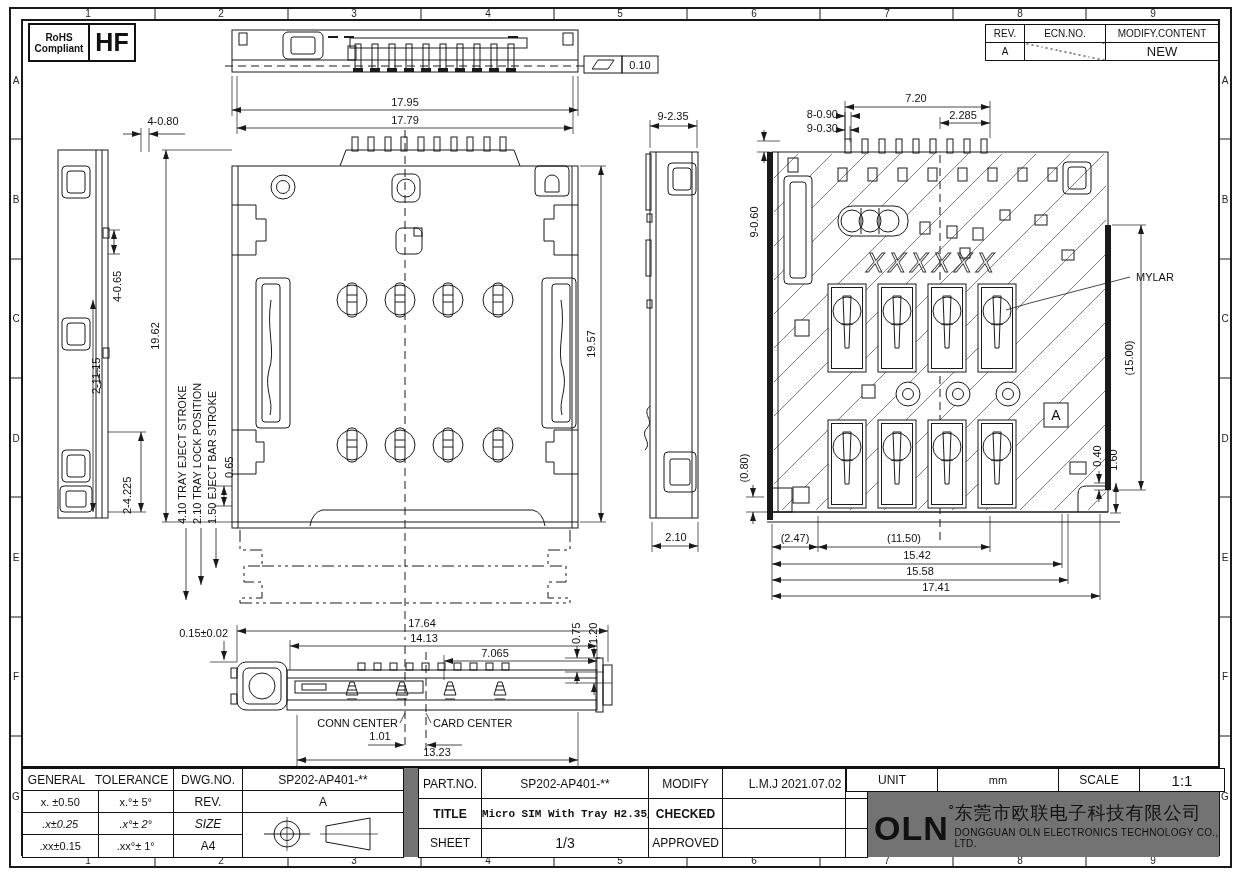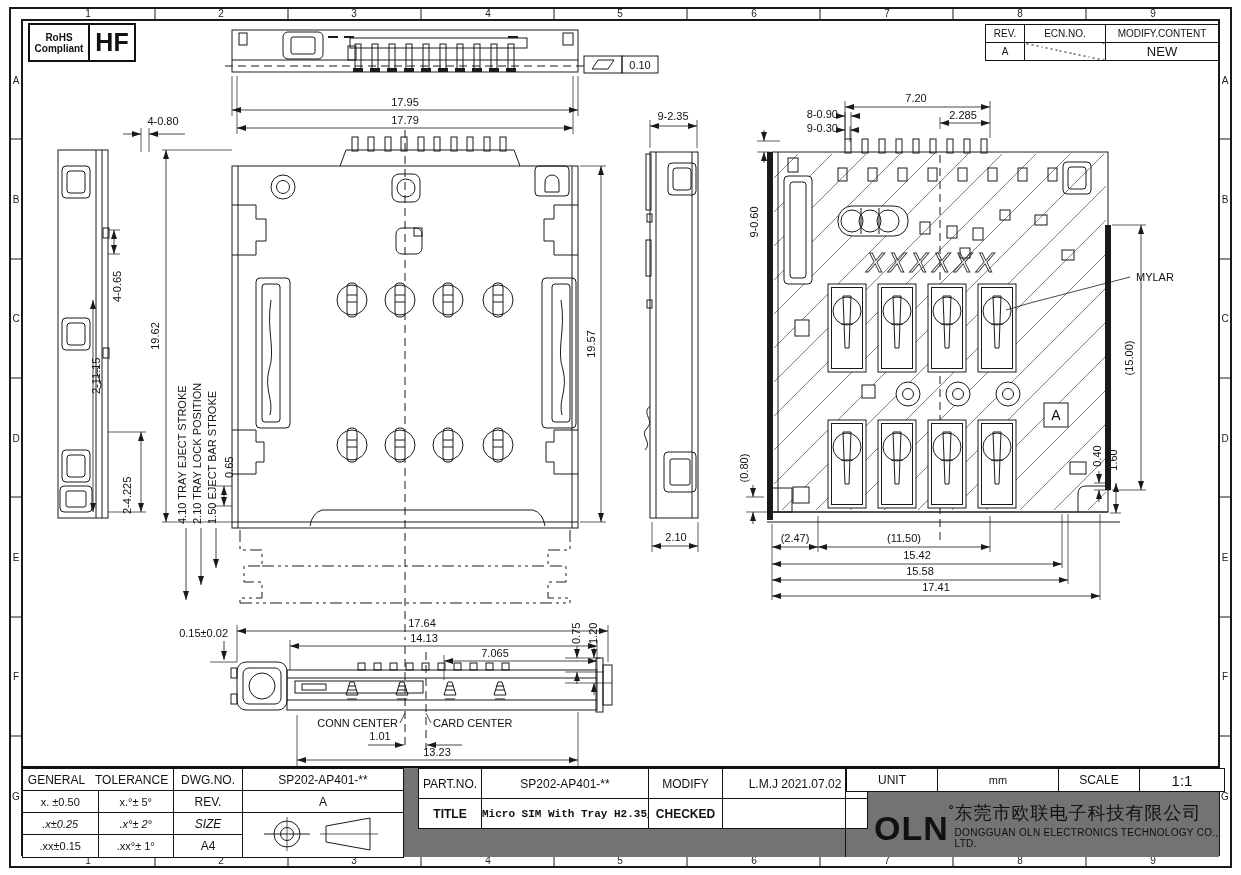--- a/index.html
+++ b/index.html
@@ -597,20 +597,26 @@
         <td style="width:166px">SP202-AP401-**</td>
         <td style="width:73px">MODIFY</td>
         <td style="width:144px">L.M.J 2021.07.02</td>
       </tr>
       <tr style="height:30px;font-weight:bold;">
         <td>TITLE</td>
         <td class="titleval">Micro SIM With Tray H2.35反向型</td>
         <td>CHECKED</td>
         <td></td>
       </tr>
+      <tr style="height:29px;">
+        <td>SHEET</td>
+        <td style="font-size:14px">1/3</td>
+        <td>APPROVED</td>
+        <td></td>
+      </tr>
     </tbody>
         </table>
   </div>
   <div class="secR">
     <table style="width:374px;">
       <tbody>
             <tr style="height:23px;">
         <td style="width:90px">UNIT</td>
         <td style="width:120px;font-size:11px">mm</td>
         <td style="width:80px">SCALE</td>

